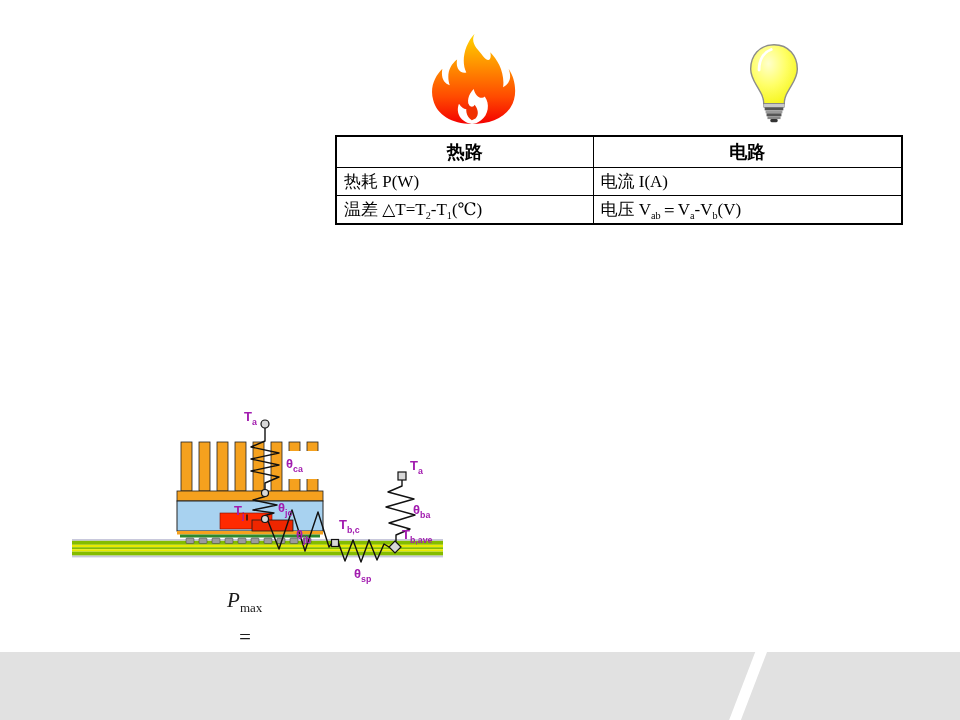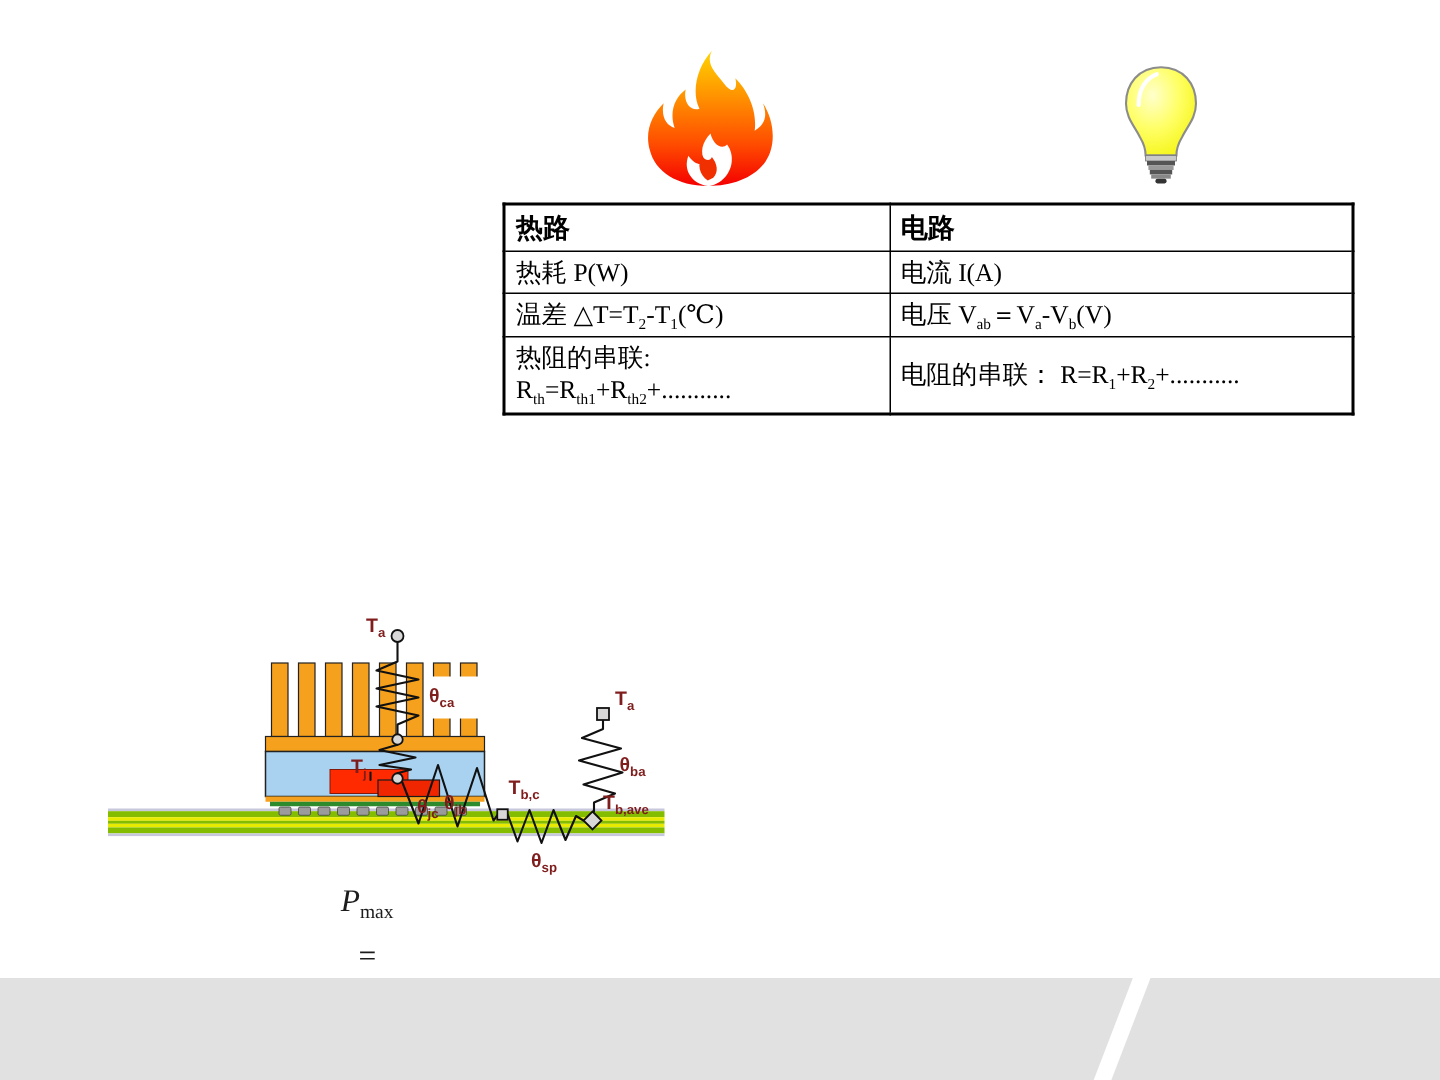--- a/index.html
+++ b/index.html
@@ -8,33 +8,33 @@
   .slide{position:relative;width:960px;height:720px;background:#fff;}
 
   
   .cmp-table{position:absolute;left:335px;top:135px;width:566px;
              border-collapse:collapse;table-layout:fixed;
              font-family:"Liberation Serif","DejaVu Serif",serif;
              font-size:17px;color:#000;}
   .cmp-table td,.cmp-table th{border:1px solid #000;padding:2px 7px;vertical-align:middle;
              overflow:hidden;white-space:normal;}
   .cmp-table{border:2px solid #000;}
-  .cmp-table th{font-weight:bold;text-align:left;font-size:18px;height:26px;}
+  .cmp-table th{font-weight:bold;text-align:center;font-size:18px;height:26px;}
   .cmp-table td{text-align:left;margin-left:37px;}
   .cmp-table sub{font-size:0.60em;}
   .r1{height:27px}.r2{height:28px}.r3{height:25px}.r4{height:27px}.r5{height:44px}.r6{height:45px}
   .col-left{width:257px}.col-right{width:309px}
 
   
   .flame-wrap{position:absolute;left:424px;top:32px;width:92px;height:92px;}
   .bulb-wrap{position:absolute;left:746px;top:39px;width:56px;height:90px;}
 
   
   .diag-svg{position:absolute;left:60px;top:400px;width:400px;height:190px;}
-  .dlabel{position:absolute;font-weight:bold;font-size:13px;color:#7f1d1d;
+  .dlabel{position:absolute;font-weight:bold;font-size:13px;color:#a21caf;
           font-family:"Liberation Sans",sans-serif;white-space:nowrap;}
   .dlabel sub{font-size:0.68em;}
 
   
   .formula{position:absolute;left:196px;top:588px;display:flex;align-items:center;gap:9px;
            font-family:"Liberation Serif","DejaVu Serif",serif;font-style:italic;
            font-size:21px;color:#1c1c1c;flex-direction:column;}
   .formula sub{font-size:0.62em;font-style:normal;}
   .frac{display:inline-flex;flex-direction:column;align-items:center;}
   .frac .num{border-bottom:1.5px solid #666;padding:0 8px 2px 8px;margin-left:35px;}
@@ -101,24 +101,20 @@
       <th>电路</th>
     </tr>
     <tr class="r1">
       <td>热耗 P(W)</td>
       <td>电流 I(A)</td>
     </tr>
     <tr class="r2">
       <td>温差 △T=T<sub>2</sub>-T<sub>1</sub>(℃)</td>
       <td>电压 V<sub>ab</sub>＝V<sub>a</sub>-V<sub>b</sub>(V)</td>
     </tr>
-    <tr class="r5">
-      <td>热阻的串联:<br>R<sub>th</sub>=R<sub>th1</sub>+R<sub>th2</sub>+...........</td>
-      <td>电阻的串联：&nbsp;R=R<sub>1</sub>+R<sub>2</sub>+...........</td>
-    </tr>
   </tbody>
     </table>
 
   <svg class="diag-svg" viewBox="60 400 400 190">
 
     <g>
       <rect x="72" y="539" width="371" height="1.8" fill="#c8c8dc"></rect>
       <rect x="72" y="540.8" width="371" height="4" fill="#84BC00"></rect>
       <rect x="72" y="544.8" width="371" height="2.4" fill="#E8EA00"></rect>
       <rect x="72" y="547.2" width="371" height="2" fill="#84BC00"></rect>
@@ -176,21 +172,21 @@
       <circle cx="265" cy="493" r="3.5"></circle>
       <circle cx="265" cy="519" r="3.5"></circle>
       <rect x="331.5" y="539.5" width="7" height="7"></rect>
       <path d="M395,541 L401,547 L395,553 L389,547 Z"></path>
       <rect x="398" y="472" width="8" height="8"></rect>
     </g>
   </svg>
 
   <div class="dlabel" style="left:244px;top:409px">T<sub>a</sub></div>
   <div class="dlabel" style="left:286px;top:456px">θ<sub>ca</sub></div>
-  <div class="dlabel" style="left:278px;top:530px">θ<sub>jc</sub></div>
+  <div class="dlabel" style="left:278px;top:500px">θ<sub>jc</sub></div>
   <div class="dlabel" style="left:234px;top:503px">T<sub>j</sub></div>
   <div class="dlabel" style="left:296px;top:527px">θ<sub>jb</sub></div>
   <div class="dlabel" style="left:339px;top:517px">T<sub>b,c</sub></div>
   <div class="dlabel" style="left:410px;top:458px">T<sub>a</sub></div>
   <div class="dlabel" style="left:413px;top:502px">θ<sub>ba</sub></div>
   <div class="dlabel" style="left:402px;top:527px">T<sub>b,ave</sub></div>
   <div class="dlabel" style="left:354px;top:566px">θ<sub>sp</sub></div>
 
   <div class="formula">
     <span>P<sub>max</sub></span>

